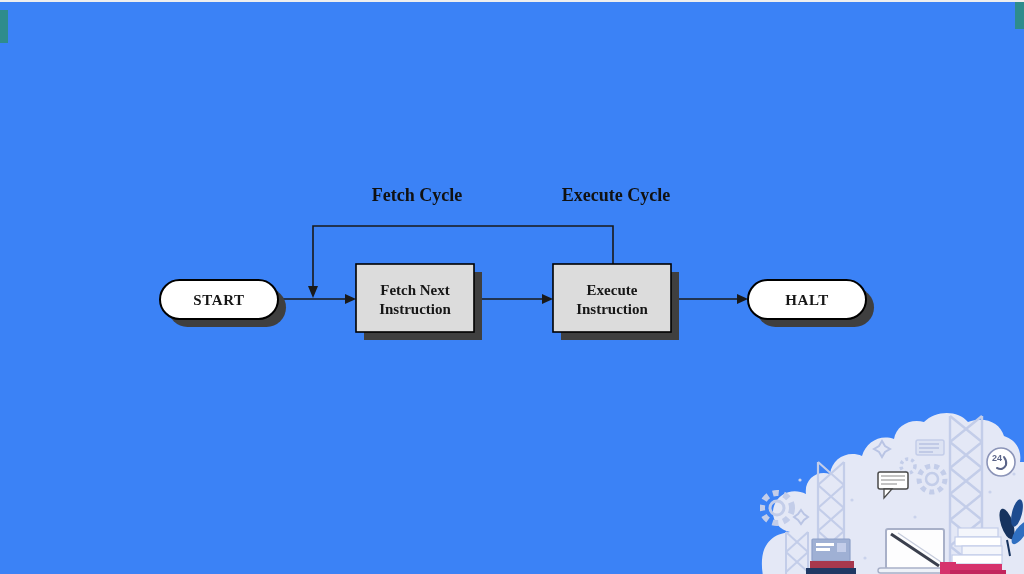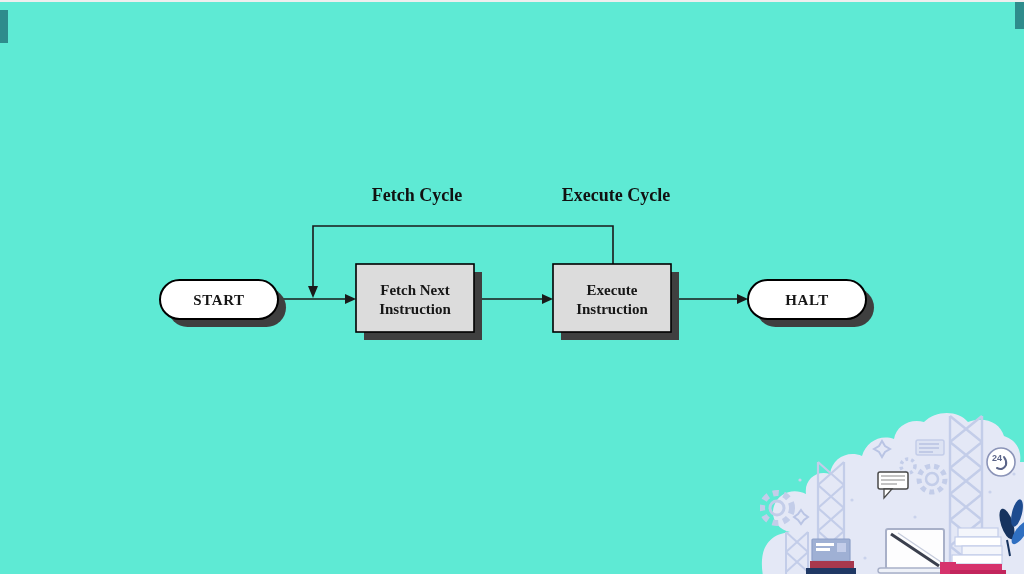--- a/index.html
+++ b/index.html
@@ -1,21 +1,21 @@
 <!DOCTYPE html>
 <html><head>
 <meta charset="utf-8">
 <style>
   html,body{margin:0;padding:0;}
   body{
     width:1024px;height:574px;overflow:hidden;background:#ffffff;
     font-family:"Liberation Serif","DejaVu Serif",serif;position:relative;
   }
   .slide{
-    position:absolute;inset:0;background:#5eead4;
+    position:absolute;inset:0;background:#3b82f6;
     border-top:2px solid #eeeeee;
   }
   .accent-bar{position:absolute;background:#2e8c8c;}
   .accent-bar.left{left:0;top:8px;width:8px;height:33px;}
   .accent-bar.right{right:0;top:0;width:9px;height:27px;}
   svg{position:absolute;left:0;top:0;}
   #illustration{left:760px;top:408px;}
   text{font-family:"Liberation Serif","DejaVu Serif",serif;}
   .cycle-label{font-size:18px;font-weight:bold;fill:#111111;}
   .node-label{font-size:15px;font-weight:bold;fill:#161616;letter-spacing:.6px;}

